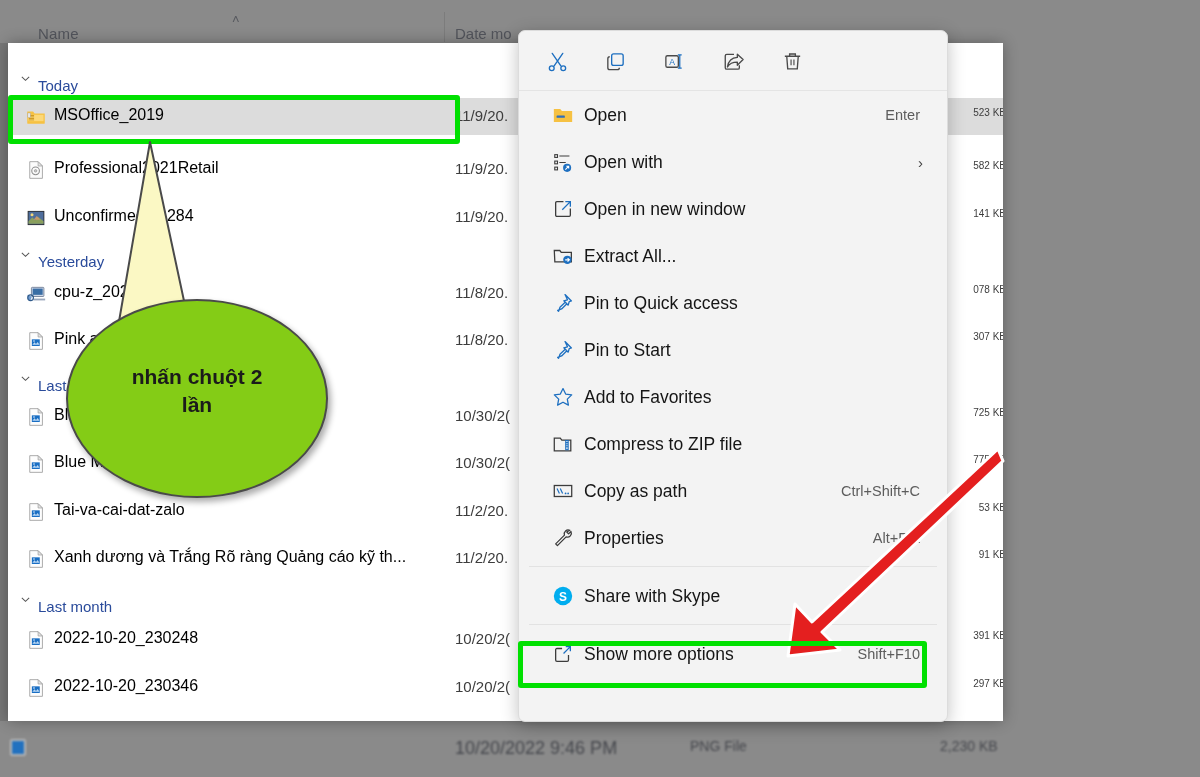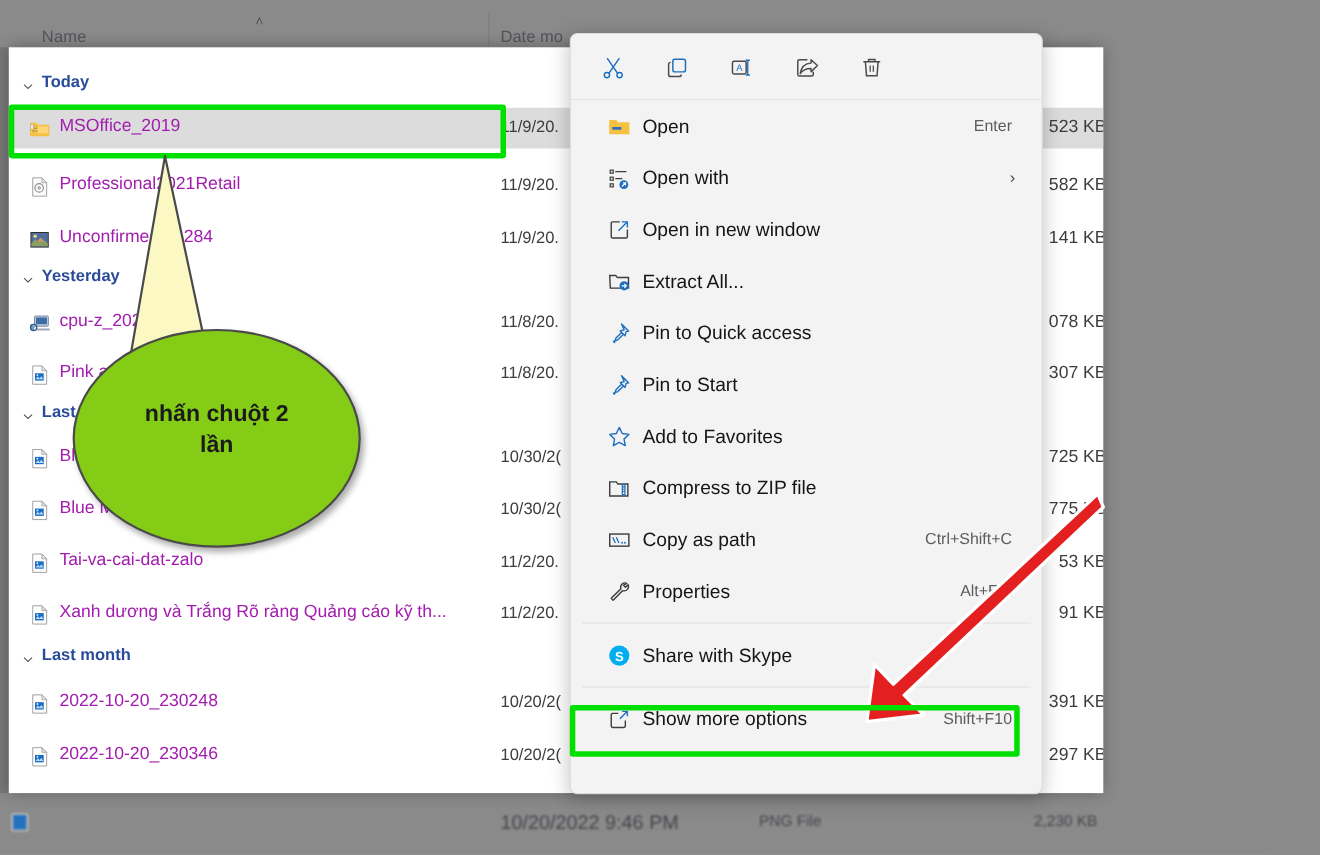--- a/index.html
+++ b/index.html
@@ -91,47 +91,47 @@
   .group-head {
     position: absolute;
     left: 0; width: 995px; height: 32px;
   }
   .group-head .chev {
     position: absolute; left: 12px; top: 8px;
     width: 11px; height: 11px;
     color: #5a5a5a;
   }
   .group-head .glabel {
-    position: absolute; left: 30px; top: 1px;
-    font-size: 15px; color: #2a4b9b; font-weight: bold;
+    position: absolute; left: 30px; top: 12px;
+    font-size: 15px; color: #2a4b9b;
   }
 
   .row {
     position: absolute;
     left: 0; width: 995px; height: 37px;
   }
   .row.selected { background: #dcdcdc; }
   .row .r-icon {
     position: absolute; left: 18px; top: 9px;
     width: 20px; height: 20px;
   }
   .row .r-name {
     position: absolute; left: 46px; top: 8px;
-    font-size: 16px; color: #a21caf;
+    font-size: 16px; color: #000000;
     white-space: nowrap;
   }
   .row .r-date {
     position: absolute; left: 447px; top: 9px;
     font-size: 15px; color: #3d3d3d;
     white-space: nowrap;
   }
   .row .r-size {
     position: absolute; left: 918px; top: 9px;
     width: 80px; text-align: right;
-    font-size: 16px; color: #3d3d3d;
+    font-size: 10px; color: #3d3d3d;
     white-space: nowrap;
   }
 
   
   #ctxmenu {
     position: absolute;
     left: 518px; top: 30px;
     width: 430px; height: 692px;
     background: #f3f3f3;
     border: 1px solid #dcdcdc;

